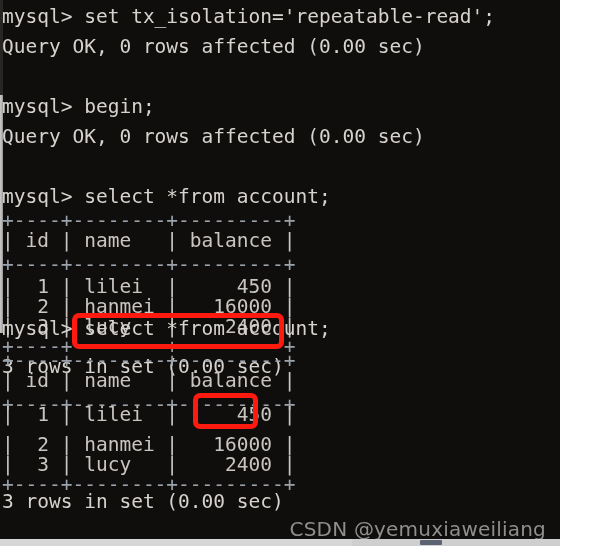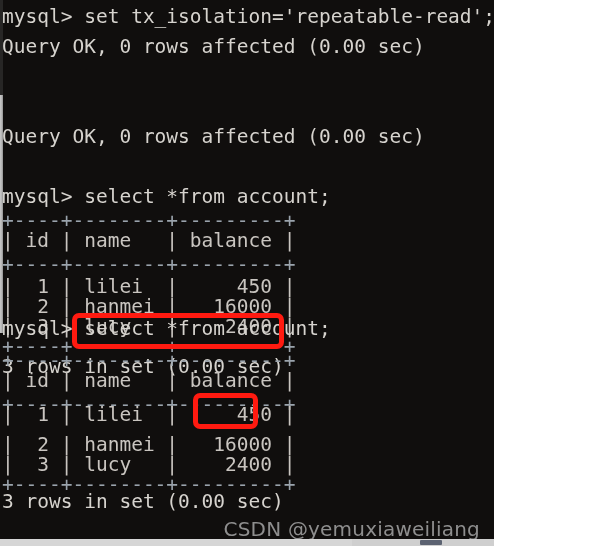--- a/index.html
+++ b/index.html
@@ -2,21 +2,21 @@
 <html><head>
 <meta charset="utf-8">
 <style>
   html, body {
     margin: 0;
     padding: 0;
     background: #ffffff;
   }
   #screen {
     position: relative;
-    width: 494px;
+    width: 560px;
     height: 546px;
     background: #000000;
     overflow: hidden;
     font-family: "DejaVu Sans Mono", "Liberation Mono", monospace;
     text-decoration: underline;
   }
 
   
   #terminal {
     position: absolute;
@@ -128,20 +128,21 @@
 <body>
 
 <div id="screen">
 
   <div id="terminal">
 
     <div class="line" style="top:2px">mysql&gt; set tx_isolation='repeatable-read';</div>
     <div class="line" style="top:32px">Query OK, 0 rows affected (0.00 sec)</div>
     <div class="line blank" style="top:62px">&nbsp;</div>
 
+    <div class="line" style="top:92px">mysql&gt; begin;</div>
     <div class="line" style="top:122px">Query OK, 0 rows affected (0.00 sec)</div>
     <div class="line blank" style="top:152px">&nbsp;</div>
 
     <div class="line" style="top:182px">mysql&gt; select *from account;</div>
     <div class="line rule" style="top:206px">+----+--------+---------+</div>
     <div class="line cellline" style="top:226px">| id | name   | balance |</div>
     <div class="line rule" style="top:250px">+----+--------+---------+</div>
     <div class="line cellline" style="top:272px">|  1 | lilei  |     450 |</div>
     <div class="line cellline" style="top:292px">|  2 | hanmei |   16000 |</div>
     <div class="line cellline" style="top:312px">|  3 | lucy   |    2400 |</div>

